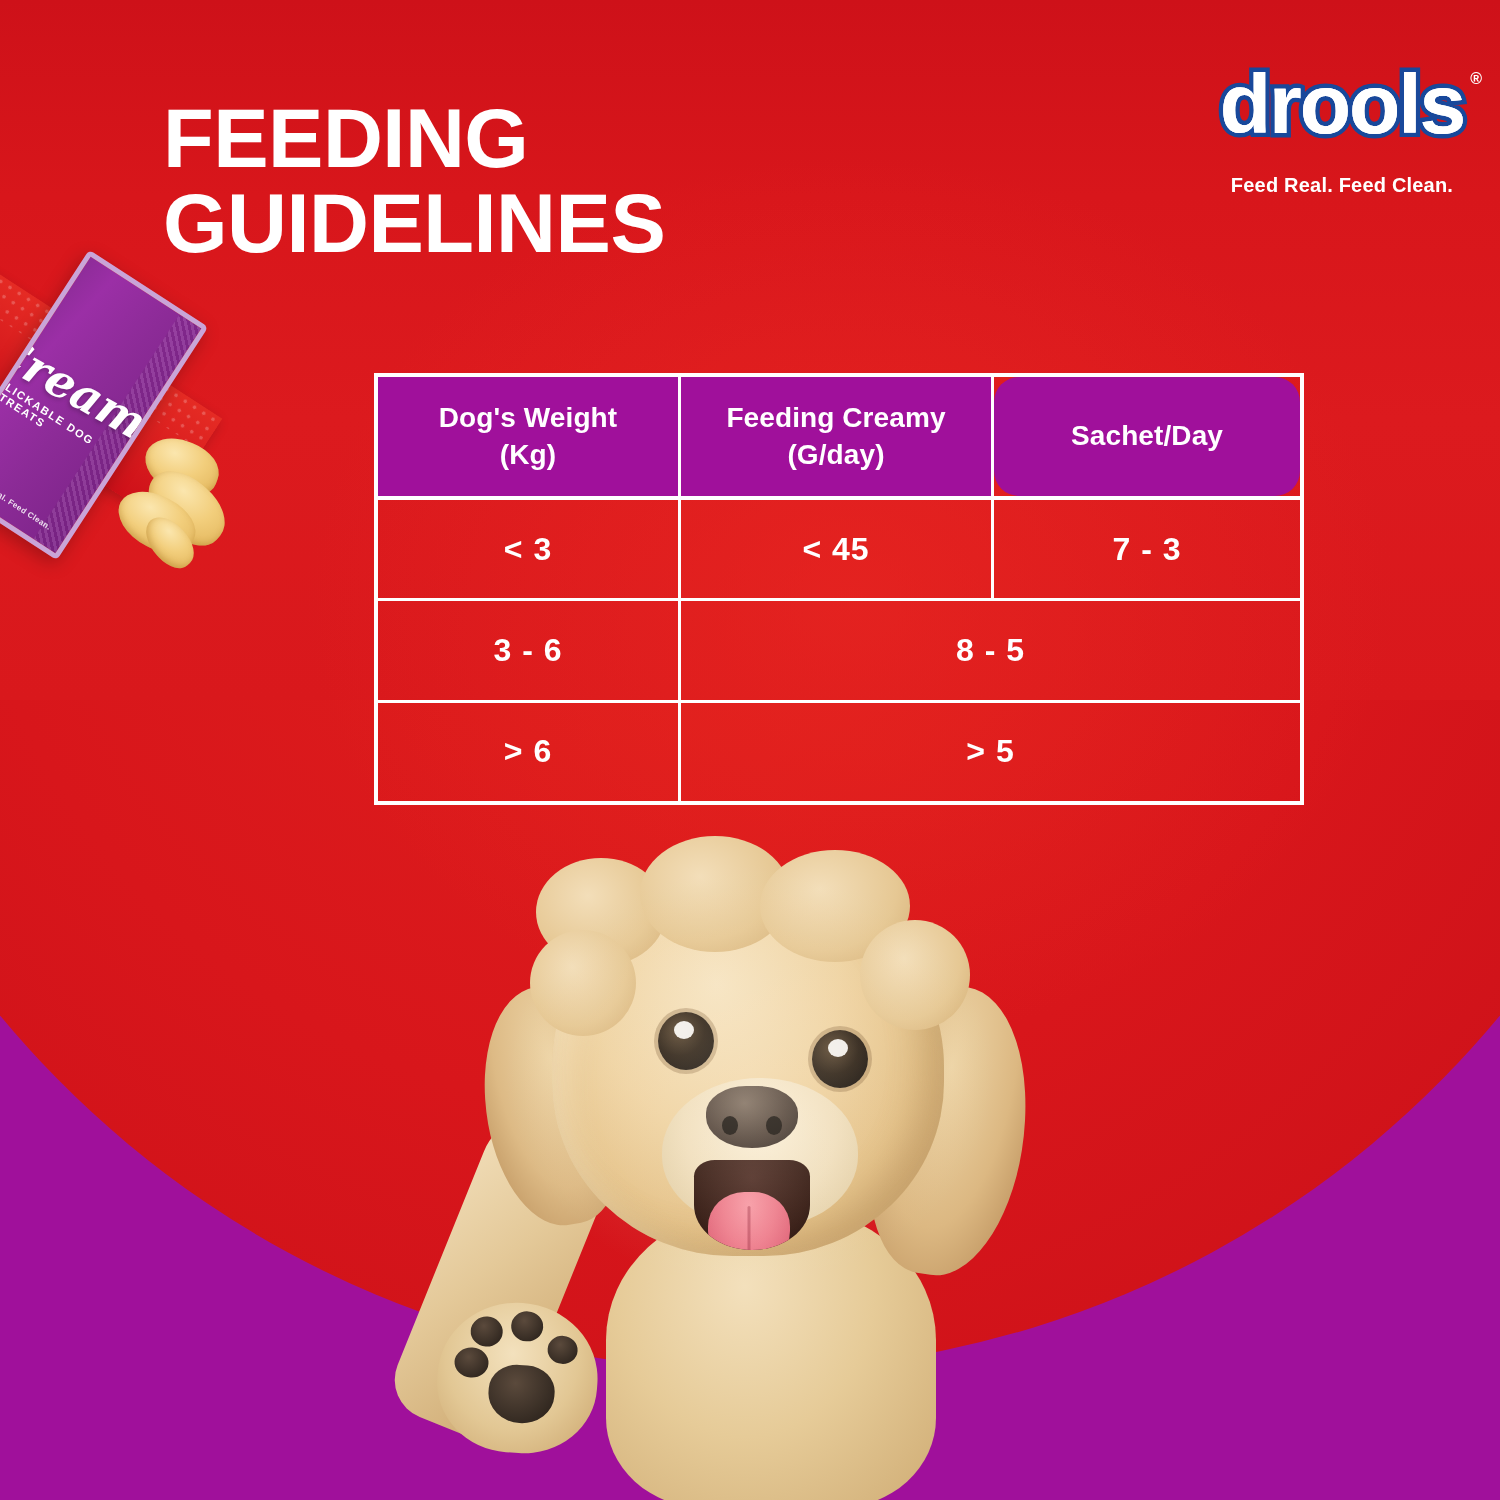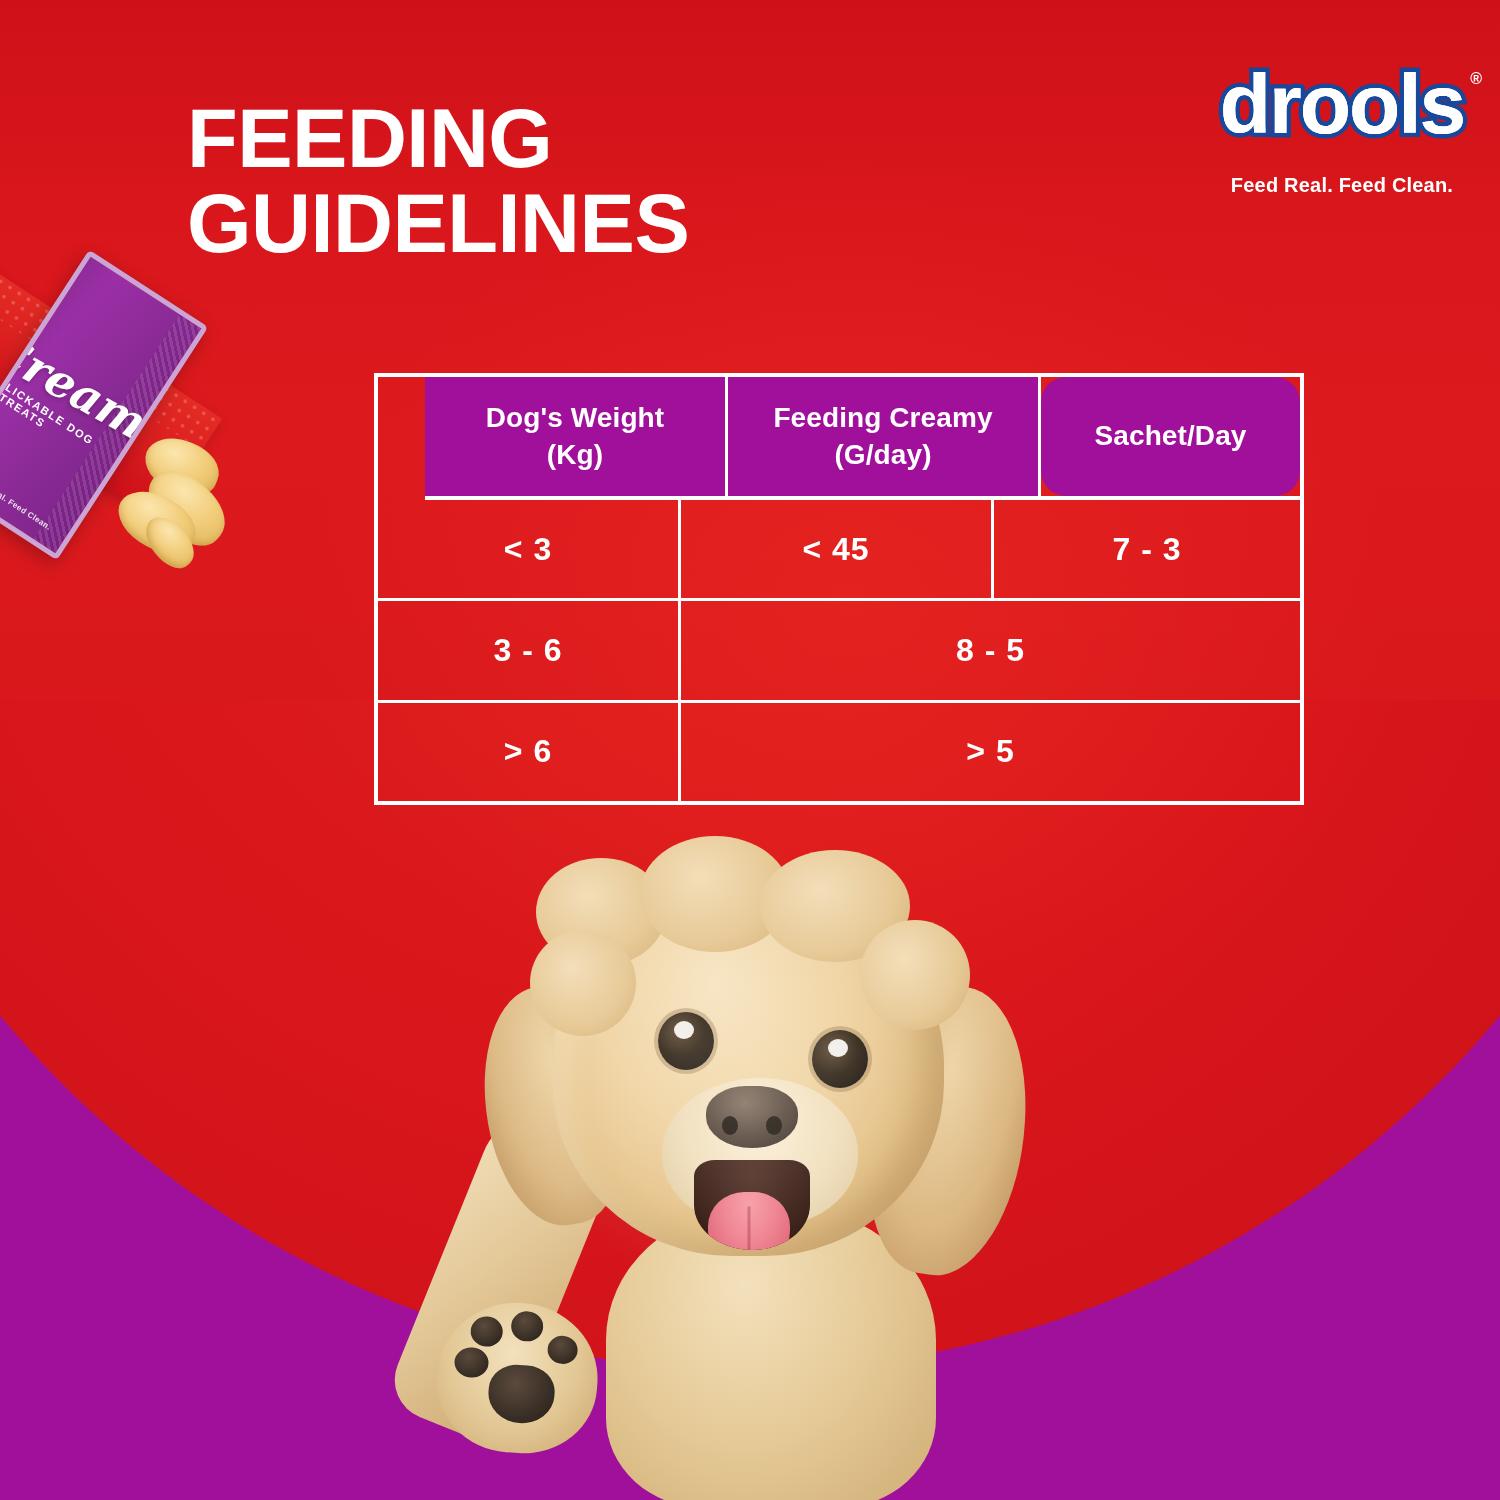--- a/index.html
+++ b/index.html
@@ -46,21 +46,20 @@
     position: absolute;
     left: 163px;
     top: 96px;
     color: #ffffff;
     font-size: 83px;
     font-weight: 700;
     line-height: 1.03;
     letter-spacing: -0.5px;
     text-transform: uppercase;
     white-space: pre-line;
-    margin-left: 24px;
   }
 
   
   .logo-wrap {
     position: absolute;
     left: 1208px;
     top: 62px;
     width: 268px;
     height: 145px;
   }
@@ -119,21 +118,20 @@
     box-sizing: border-box;
     display: flex;
     flex-direction: column;
   }
   .thead {
     display: flex;
     height: 123px;
     flex: 0 0 123px;
     border-bottom: 4px solid #ffffff;
     box-sizing: border-box;
-    margin-left: 47px;
   }
   .tbody {
     display: flex;
     flex-direction: column;
     flex: 1 1 auto;
   }
   .trow {
     display: flex;
     flex: 1 1 0;
     border-bottom: 3px solid #ffffff;

